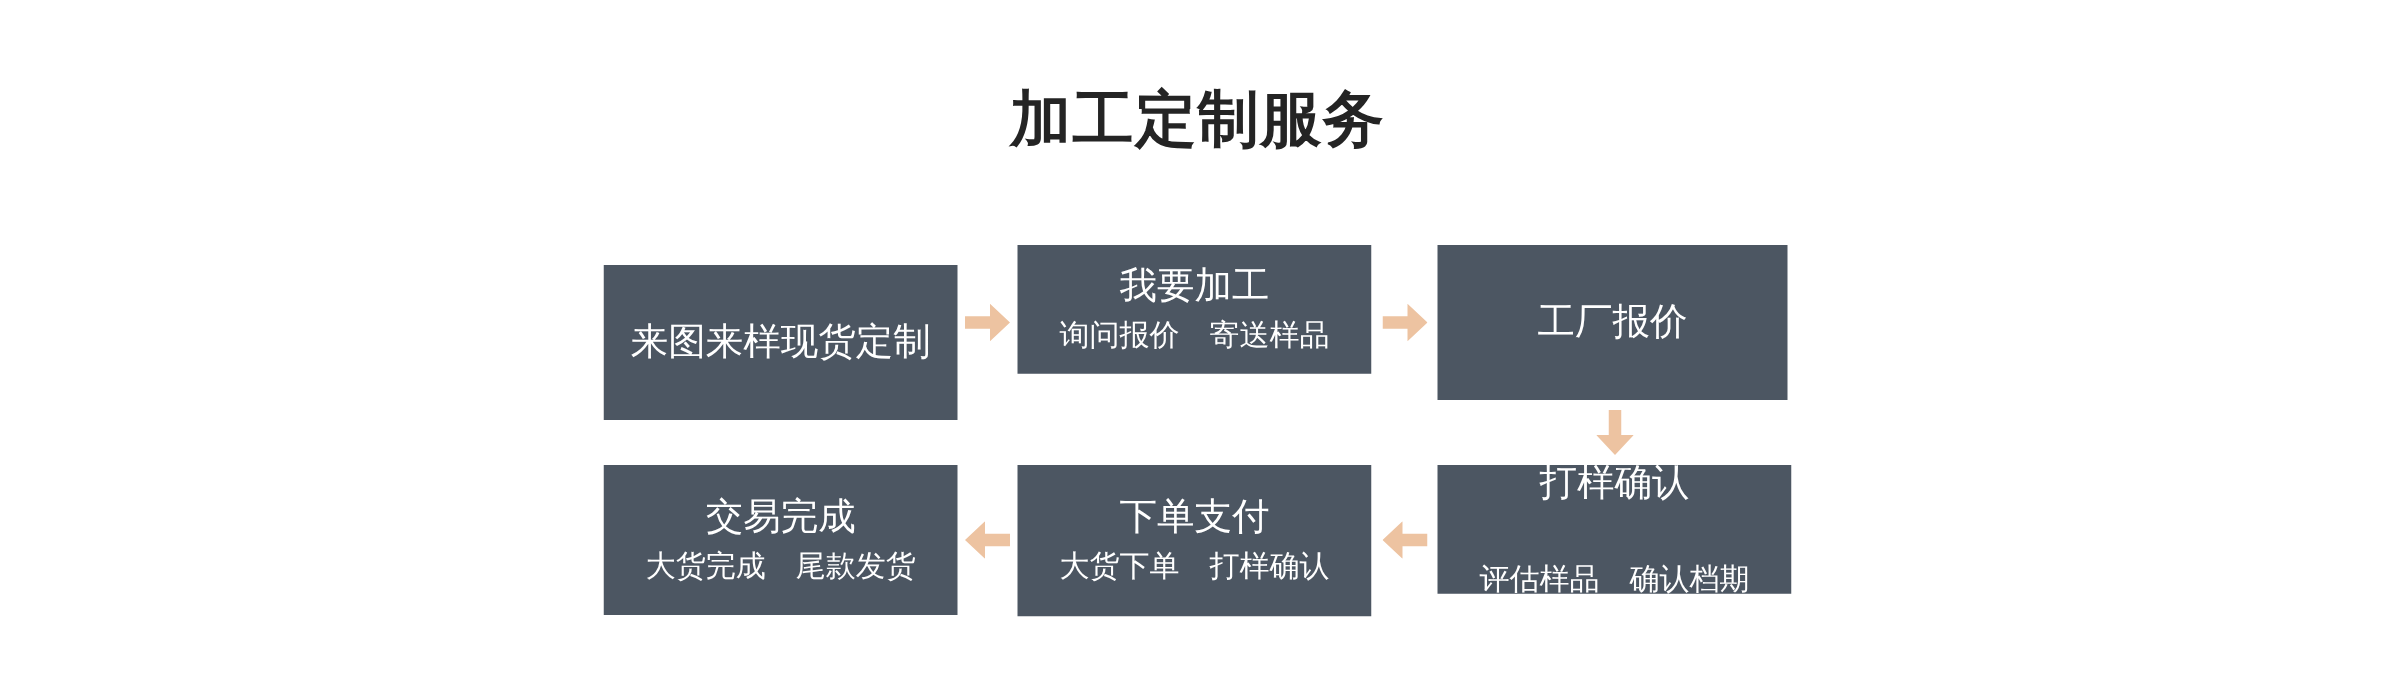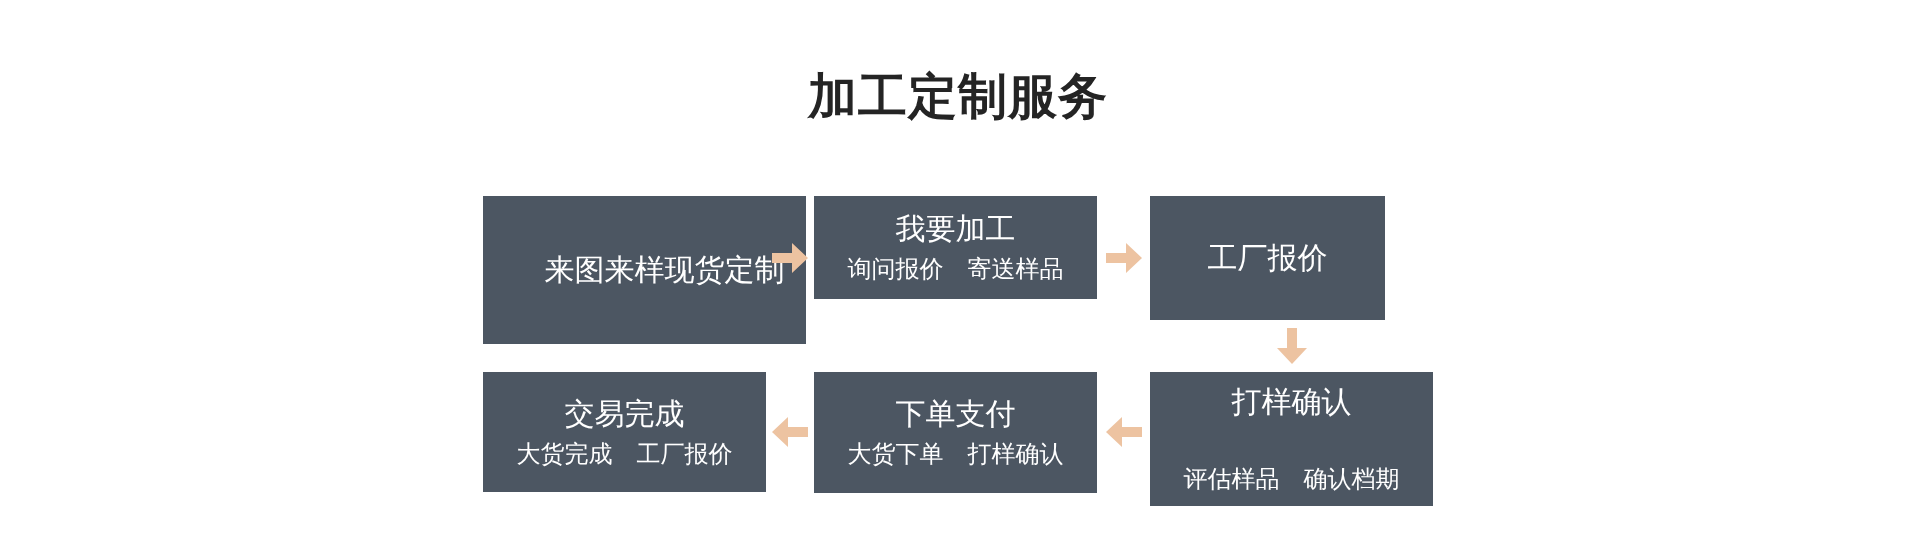--- a/index.html
+++ b/index.html
@@ -40,24 +40,24 @@
     white-space: nowrap;
   }
   .step .sub {
     font-size: 24px;
     line-height: 1.25;
     margin-top: 7px;
     white-space: nowrap;
   }
   .step .sub:empty { display: none; }
 
-  .step-1 { left: 483px;  top: 196px; width: 283px; height: 148px; padding-left: 40px; }
+  .step-1 { left: 483px;  top: 212px; width: 283px; height: 124px; }
   .step-2 { left: 814px;  top: 196px; width: 283px; height: 103px; }
-  .step-3 { left: 1150px; top: 196px; width: 235px; height: 124px; }
-  .step-4 { left: 1150px; top: 372px; width: 283px; height: 134px; gap: 37px; }
+  .step-3 { left: 1150px; top: 196px; width: 280px; height: 124px; }
+  .step-4 { left: 1150px; top: 372px; width: 283px; height: 103px; gap: 37px; }
   .step-5 { left: 814px;  top: 372px; width: 283px; height: 121px; }
   .step-6 { left: 483px;  top: 372px; width: 283px; height: 120px; }
 
   .arrow { position: absolute; }
   .arrow svg { display: block; }
   .arrow-r1   { left: 772px;  top: 243px; }
   .arrow-r2   { left: 1106px; top: 243px; }
   .arrow-down { left: 1277px; top: 328px; }
   .arrow-l1   { left: 1106px; top: 417px; }
   .arrow-l2   { left: 772px;  top: 417px; }
@@ -118,16 +118,16 @@
   </div>
 
   <div class="arrow arrow-l2">
     <svg width="36" height="30" viewBox="0 0 36 30" xmlns="http://www.w3.org/2000/svg">
       <polygon points="36,10 16,10 16,0 0,15 16,30 16,20 36,20" fill="#edc3a1"></polygon>
     </svg>
   </div>
 
   <div class="step step-6">
     <div class="main">交易完成</div>
-    <div class="sub">大货完成　工厂报价</div>
+    <div class="sub">大货完成　尾款发货</div>
   </div>
 
 </div>
 
 </body></html>

